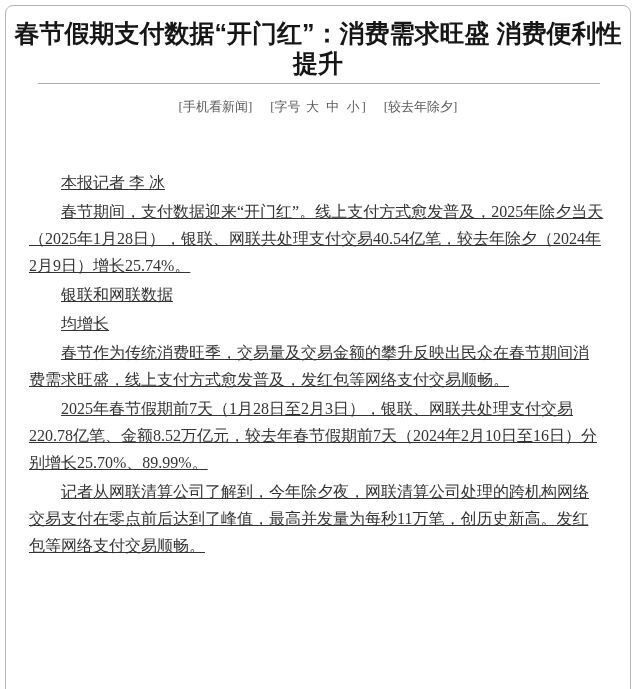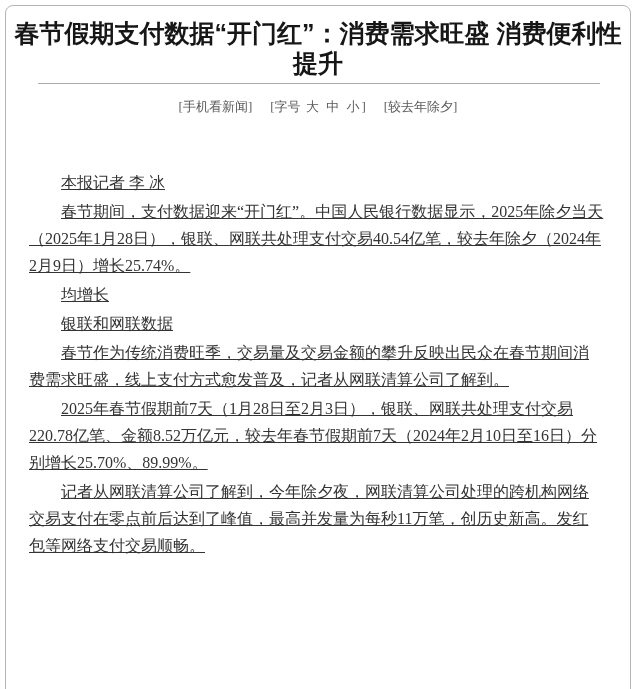--- a/index.html
+++ b/index.html
@@ -87,21 +87,21 @@
 
 
   <div class="rule"></div>
 
   <div class="toolbar">
     <a class="tlink">[手机看新闻]</a><span class="group"><span>[字号</span> <a class="size">大</a> <a class="size">中</a> <a class="size">小</a><span>]</span></span><a class="tlink">[较去年除夕]</a>
   </div>
 
   <div class="content">
     <p>本报记者 李 冰</p>
-    <p>春节期间，支付数据迎来“开门红”。中国人民银行数据显示，2025年除夕当天（2025年1月28日），银联、网联共处理支付交易40.54亿笔，较去年除夕（2024年2月9日）增长25.74%。</p>
+    <p>春节期间，支付数据迎来“开门红”。线上支付方式愈发普及，2025年除夕当天（2025年1月28日），银联、网联共处理支付交易40.54亿笔，较去年除夕（2024年2月9日）增长25.74%。</p>
+    <p>银联和网联数据</p>
     <p>均增长</p>
-    <p>银联和网联数据</p>
-    <p>春节作为传统消费旺季，交易量及交易金额的攀升反映出民众在春节期间消费需求旺盛，线上支付方式愈发普及，记者从网联清算公司了解到。</p>
+    <p>春节作为传统消费旺季，交易量及交易金额的攀升反映出民众在春节期间消费需求旺盛，线上支付方式愈发普及，发红包等网络支付交易顺畅。</p>
     <p>2025年春节假期前7天（1月28日至2月3日），银联、网联共处理支付交易220.78亿笔、金额8.52万亿元，较去年春节假期前7天（2024年2月10日至16日）分别增长25.70%、89.99%。</p>
     <p>记者从网联清算公司了解到，今年除夕夜，网联清算公司处理的跨机构网络交易支付在零点前后达到了峰值，最高并发量为每秒11万笔，创历史新高。发红包等网络支付交易顺畅。</p>
   </div>
 
 </div>
 
 </body></html>

